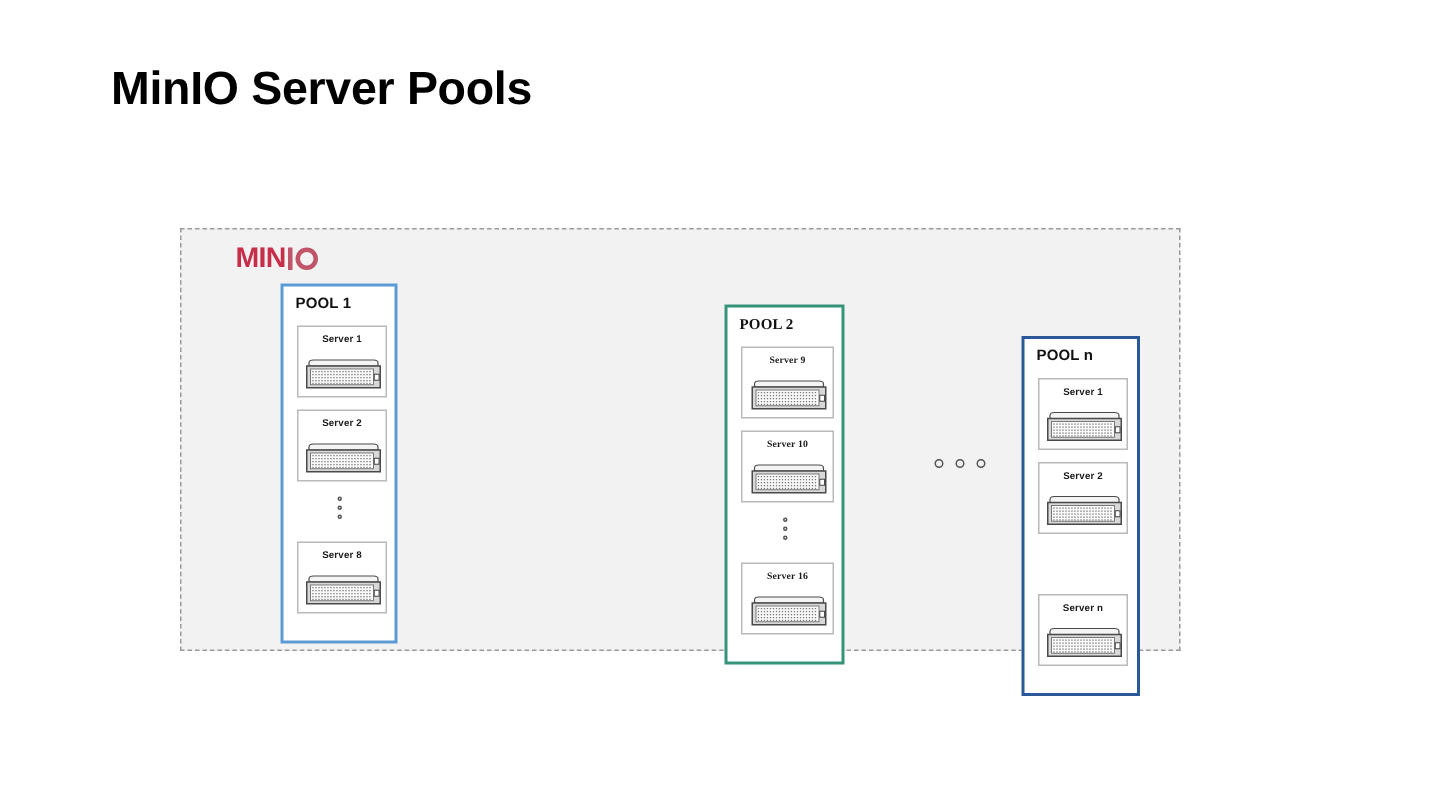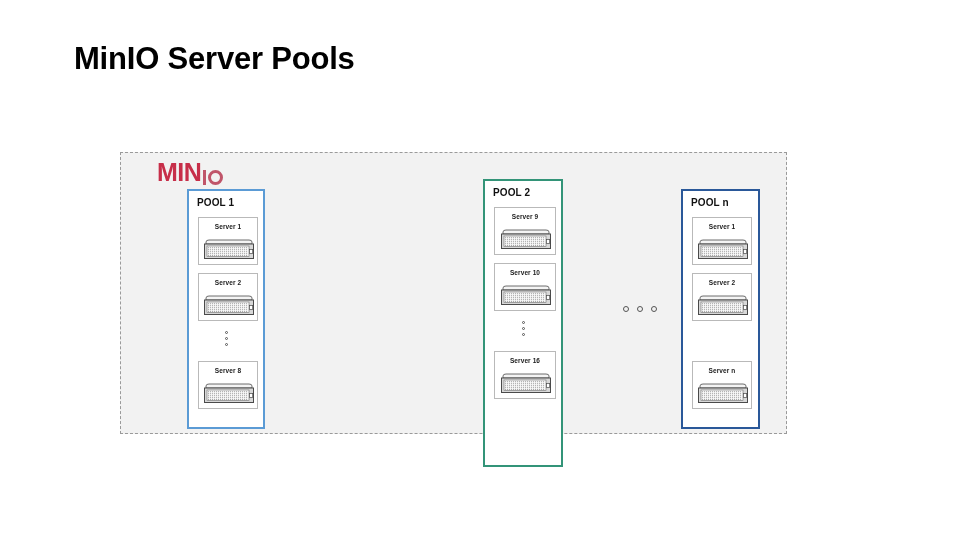--- a/index.html
+++ b/index.html
@@ -39,26 +39,26 @@
   
   .minio-logo{
     position:absolute;
     left:36px; top:10px;
     height:18px;
     display:flex;
     align-items:center;
     user-select:none;
   }
   .minio-logo .mark{
-    font-size:25px;
+    font-size:19px;
     font-weight:800;
     letter-spacing:-0.5px;
     line-height:1;
     display:flex;
-    align-items:flex-end;
+    align-items:center;
   }
   .minio-logo .m-red{ color:#C72E49; }
   .minio-logo .m-bar{
     display:inline-block;
     width:3px;height:15px;
     background:#C0556A;
     margin:0 2px 0 2px;
     vertical-align:middle;
   }
   .minio-logo .m-o{
@@ -81,21 +81,21 @@
     position:absolute;
     left:8px; top:6px;
     font-size:10px;
     font-weight:700;
     color:#111111;
     letter-spacing:0.1px;
     white-space:nowrap;
   }
 
   #pool-1{ left:66px;  top:36px; width:78px;  height:240px; border-color:#5b9bd5; }
-  #pool-2{ left:362px; top:26px; width:80px;  height:288px; border-color:#339478; }
+  #pool-2{ left:362px; top:50px; width:80px;  height:240px; border-color:#339478;font-family:Liberation Serif, serif; }
   #pool-n{ left:560px; top:36px; width:79px;  height:240px; border-color:#2a5899; }
 
   
   .server-card{
     position:absolute;
     left:9px;
     width:60px;
     height:48px;
     background:#ffffff;
     border:1px solid #b9b9b9;
@@ -869,21 +869,21 @@
         </svg>
       </div>
     </div>
 
     <div class="h-dots">
       <span></span>
       <span></span>
       <span></span>
     </div>
 
-    <div class="pool" id="pool-n" style="border-color: rgb(42, 88, 153);">
+    <div class="pool" id="pool-n" style="border-color: rgb(42, 88, 153); margin-top: 35px;">
       <div class="pool-title">POOL n</div>
 
       <div class="server-card" style="top:26px;">
         <div class="server-label">Server 1</div>
         <svg class="server-glyph" viewBox="0 0 52 23">
           <path d="M3 4 Q3 2 6 2 L46 2 Q49 2 49 4 L49 6 L3 6 Z" fill="#f4f4f4" stroke="#4a4a4a" stroke-width="0.8"></path>
           <rect x="1.5" y="6" width="49" height="14.5" fill="#d8d8d8" stroke="#4a4a4a" stroke-width="1"></rect>
           <rect x="4" y="8" width="42" height="10.5" fill="#fbfbfb" stroke="#6d6d6d" stroke-width="0.6"></rect>
           <g fill="#7d7d7d">
             <rect x="5.2" y="9.3" width="0.9" height="0.9"></rect>

